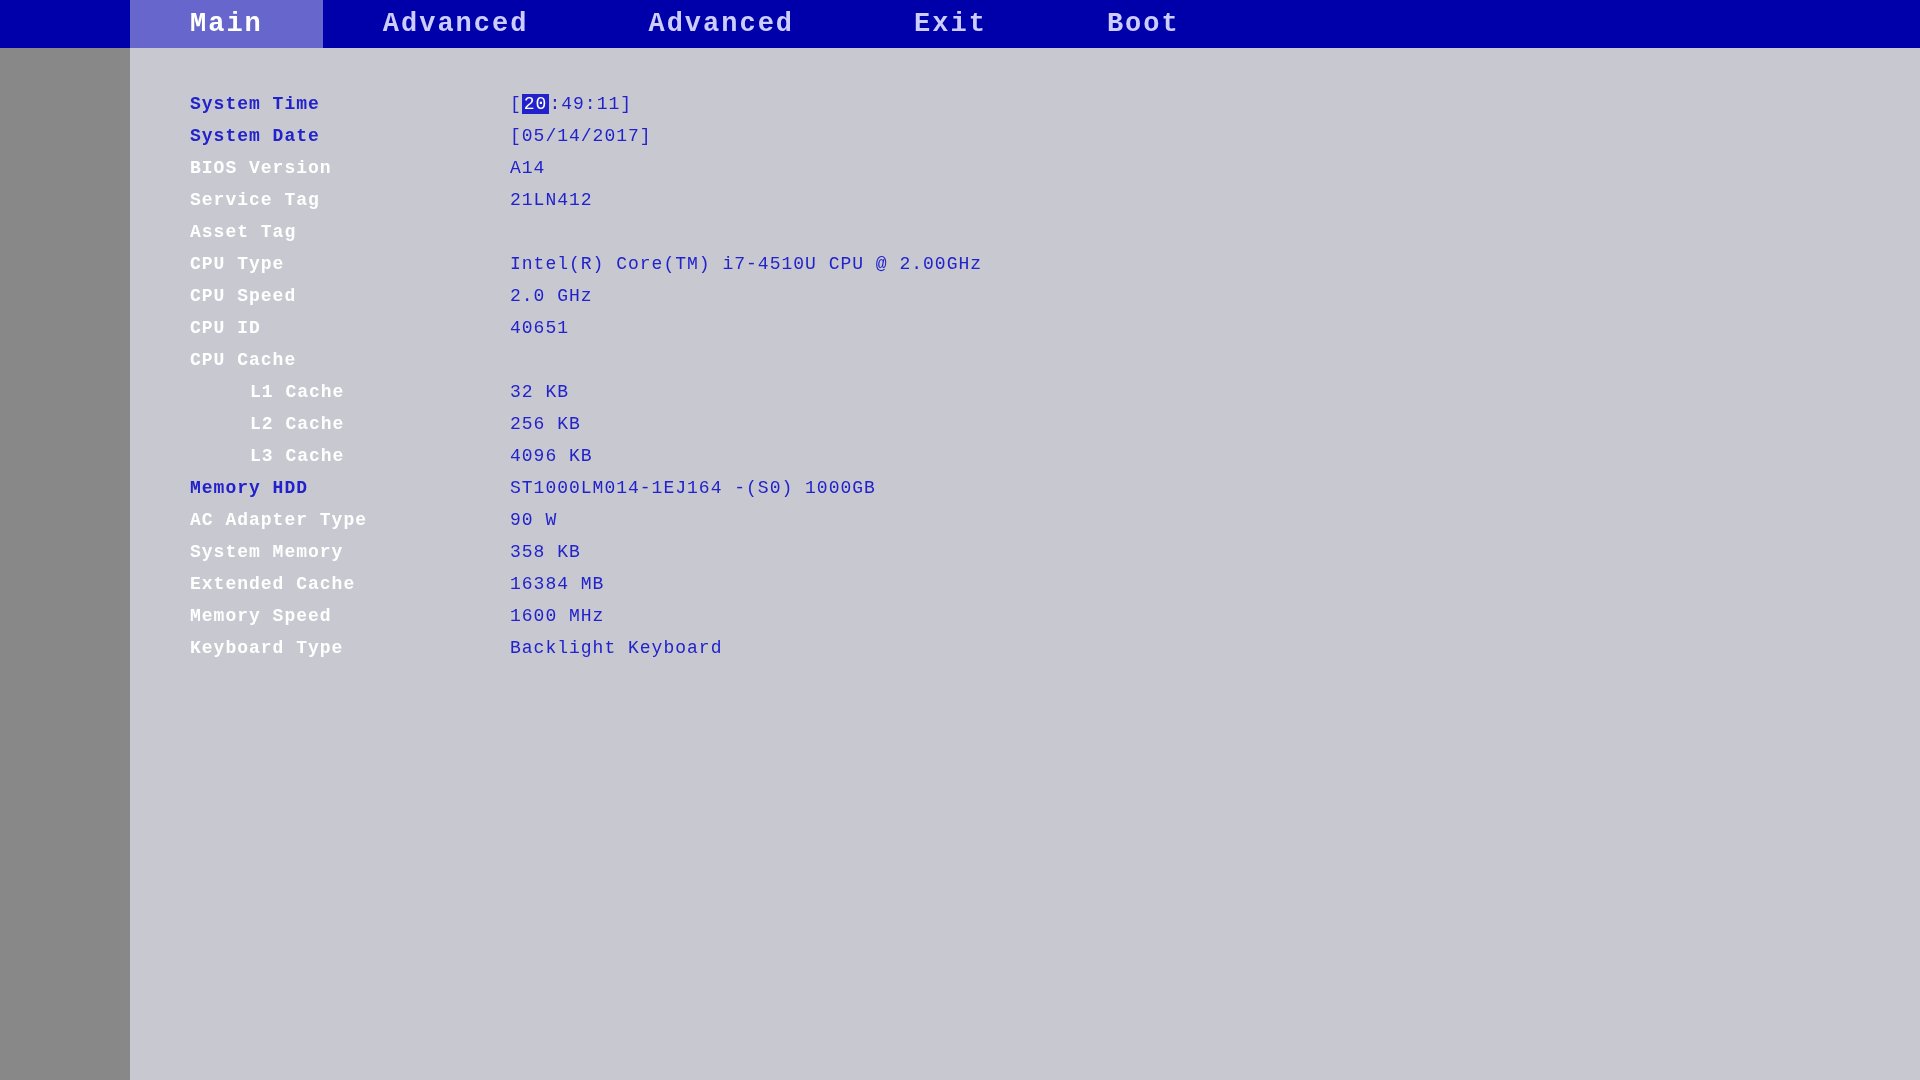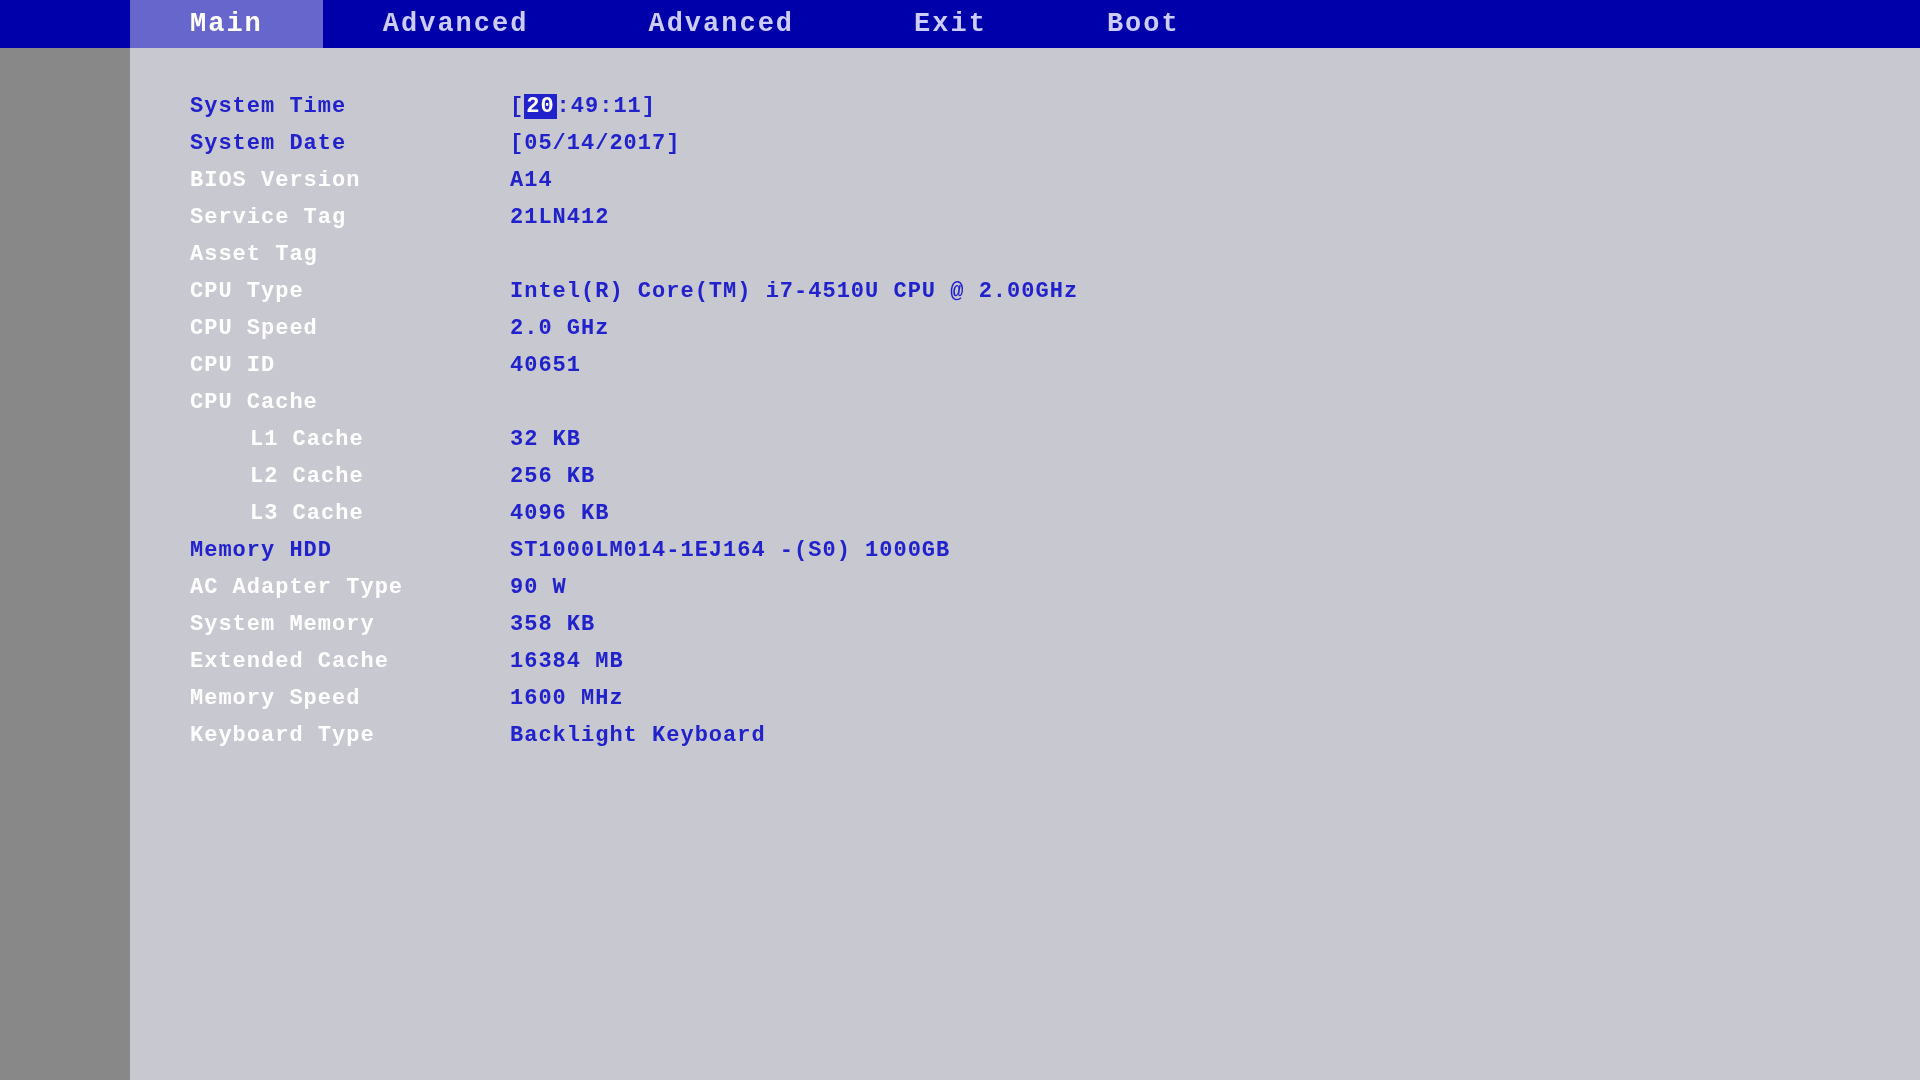--- a/index.html
+++ b/index.html
@@ -67,38 +67,38 @@
       width: 100%;
     }
 
     .info-row {
       display: table-row;
     }
 
     .info-label {
       display: table-cell;
       color: #ffffff;
-      font-size: 22px;
+      font-size: 18px;
       font-weight: bold;
       letter-spacing: 1px;
       padding: 6px 20px 6px 0;
       white-space: nowrap;
       vertical-align: top;
       width: 320px;
     }
 
     .info-label.blue {
       color: #2222cc;
     }
 
     .info-value {
       display: table-cell;
       color: #2222cc;
-      font-size: 22px;
-      font-weight: bold;
+      font-size: 18px;
+      font-weight: normal;
       letter-spacing: 1px;
       padding: 6px 0;
       vertical-align: top;
     }
 
     .info-value .highlight-box {
       display: inline-block;
       background-color: #2222cc;
       color: #ffffff;
       padding: 0 2px;

